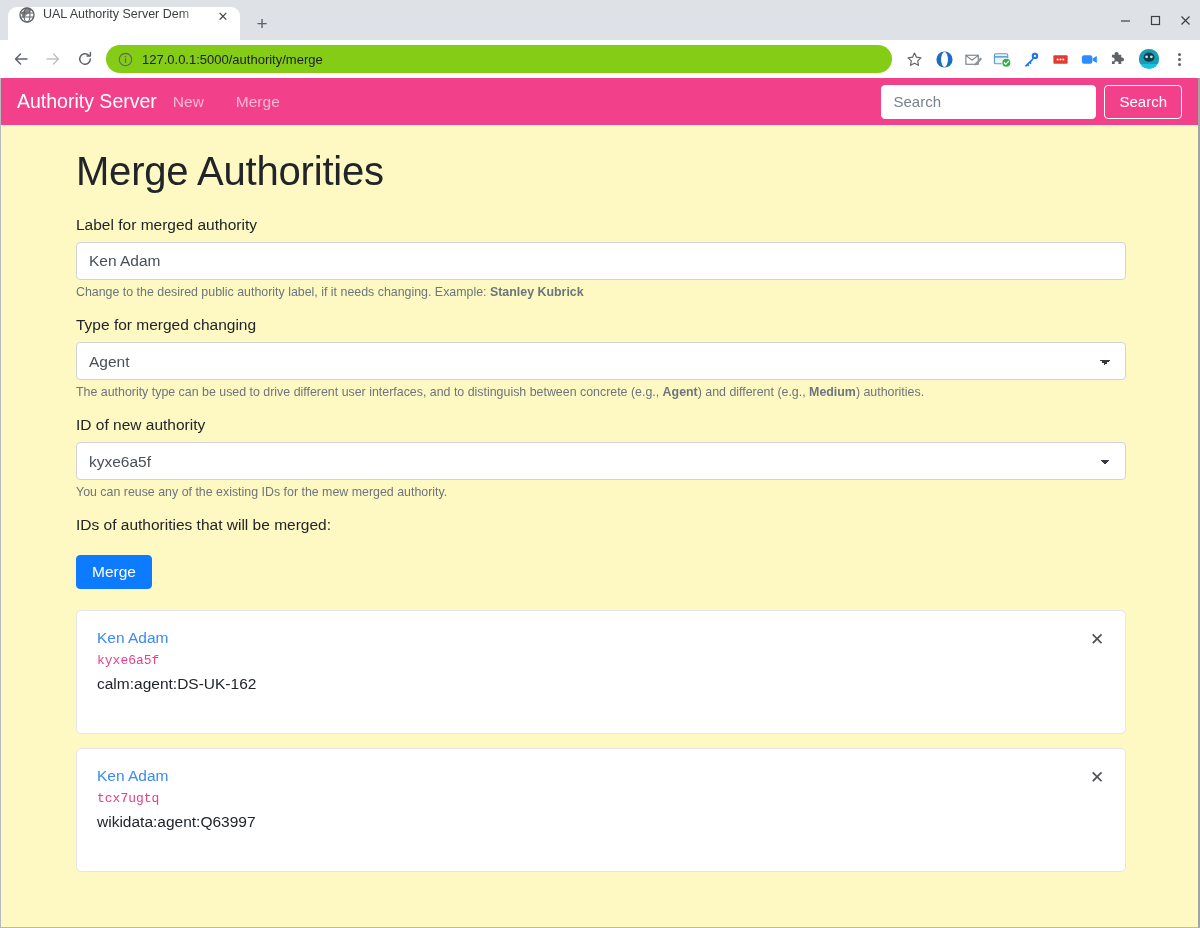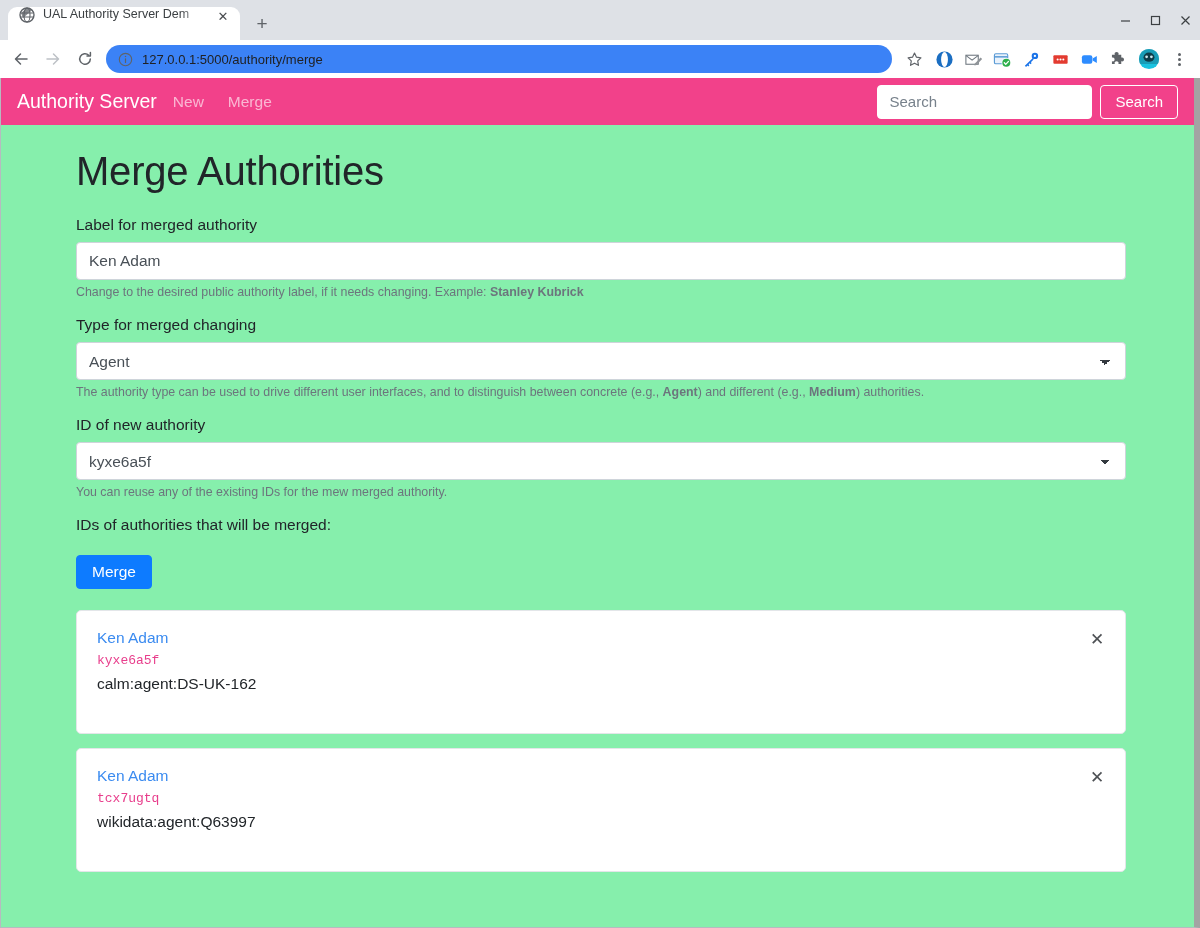--- a/index.html
+++ b/index.html
@@ -79,21 +79,21 @@
   }
   .nav-btn {
     width: 30px; height: 30px;
     display: flex; align-items: center; justify-content: center;
     color: #5f6368; border-radius: 50%;
   }
   .nav-btn.disabled { color: #bdc1c6; }
   .omnibox {
     flex: 1 1 auto;
     height: 28px;
-    background: #3b82f6;
+    background: #84cc16;
     border-radius: 14px;
     display: flex; align-items: center;
     padding: 0 10px 0 11px;
     margin: 0 6px 0 4px;
     gap: 9px;
     min-width: 0;
   }
   .omni-info {
     width: 16px; height: 16px; flex: 0 0 16px;
     display: flex; align-items: center; justify-content: center;
@@ -114,42 +114,42 @@
   .kebab {
     width: 26px; height: 28px;
     display: flex; flex-direction: column; align-items: center; justify-content: center;
     gap: 2px;
   }
   .kebab i { width: 3px; height: 3px; border-radius: 50%; background: #5f6368; display: block; }
 
   
   .viewport {
     flex: 1 1 auto;
-    background: #86efac;
+    background: #fef9c3;
     border-left: 1px solid #b6bac0;
-    border-right: 6px solid #a3a3a3;
+    border-right: 2px solid #a3a3a3;
     border-bottom: 1px solid #b6bac0;
     overflow: hidden;
     position: relative;
   }
 
   
   .navbar {
     background: #f2418a;
     height: 47px;
     display: flex; align-items: center;
     padding: 0 16px 0 16px;
   }
   .brand {
     color: #ffffff;
     font-size: 19.5px;
     margin-right: 16px;
     white-space: nowrap;
   }
-  .nav-links { display: flex; align-items: center; gap: 24px; }
+  .nav-links { display: flex; align-items: center; gap: 32px; }
   .nav-link {
     color: rgba(255,255,255,0.62);
     font-size: 15.5px;
   }
   .nav-right {
     margin-left: auto;
     display: flex; align-items: flex-start; gap: 8px;
   }
   .search-input {
     width: 215px; height: 34px;

